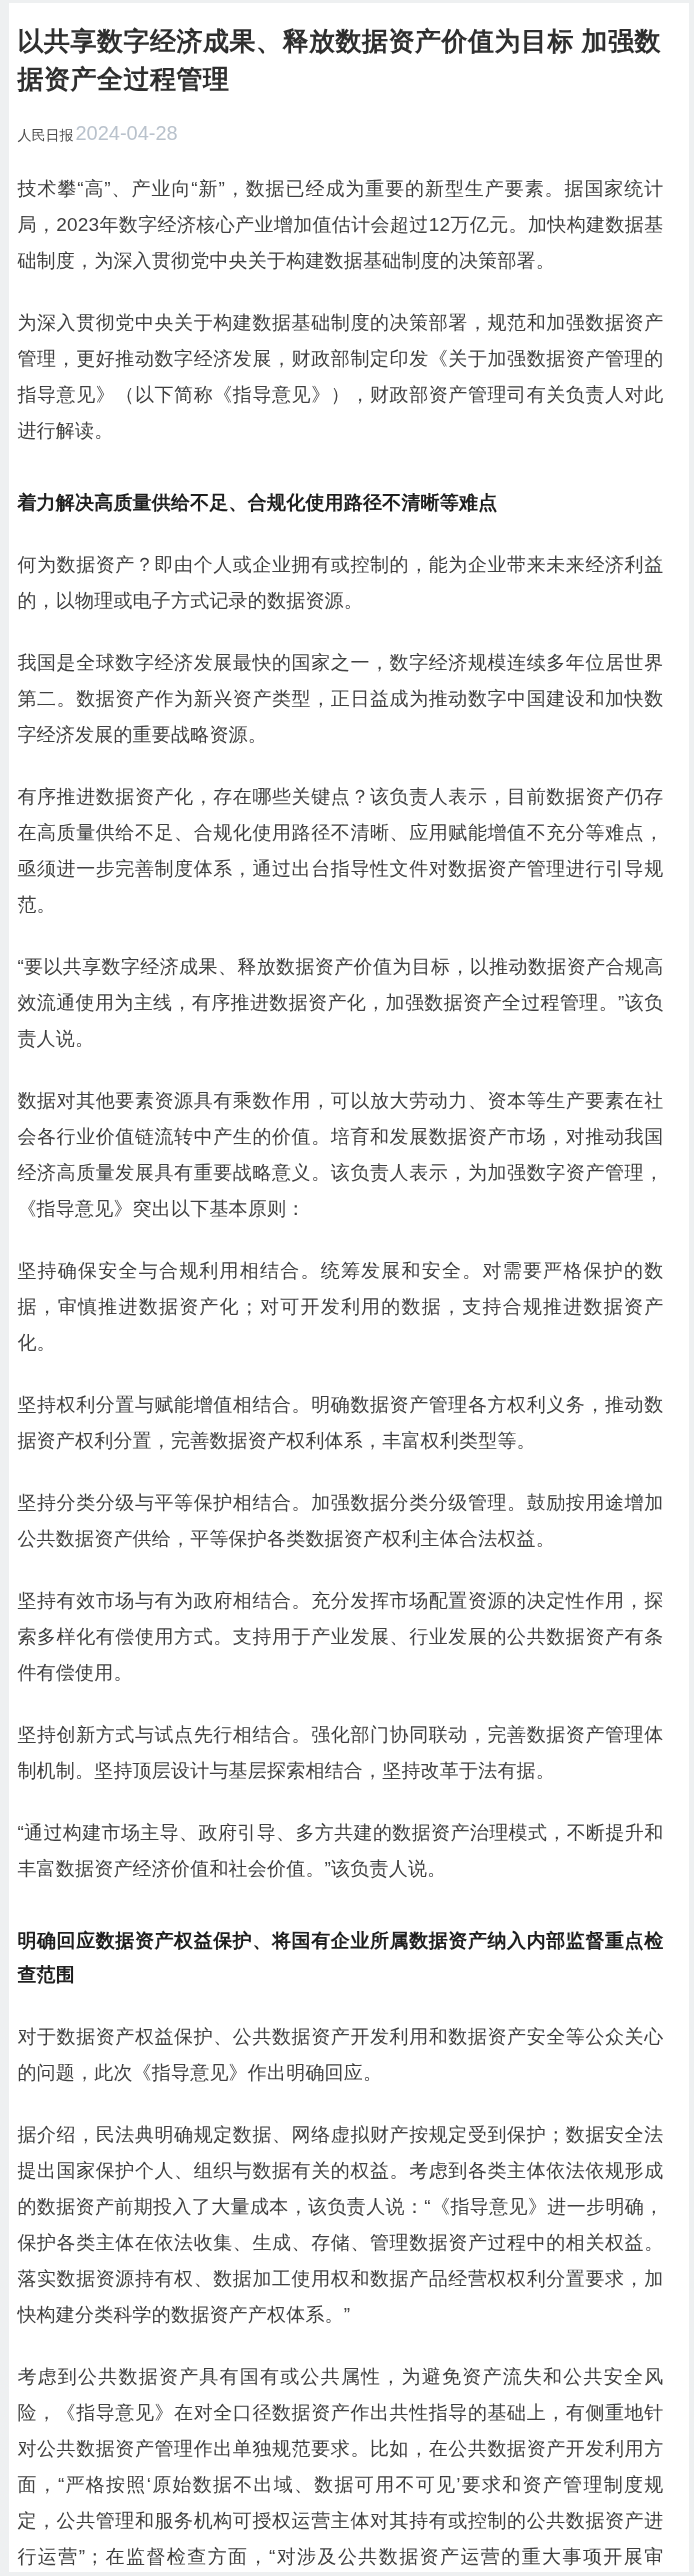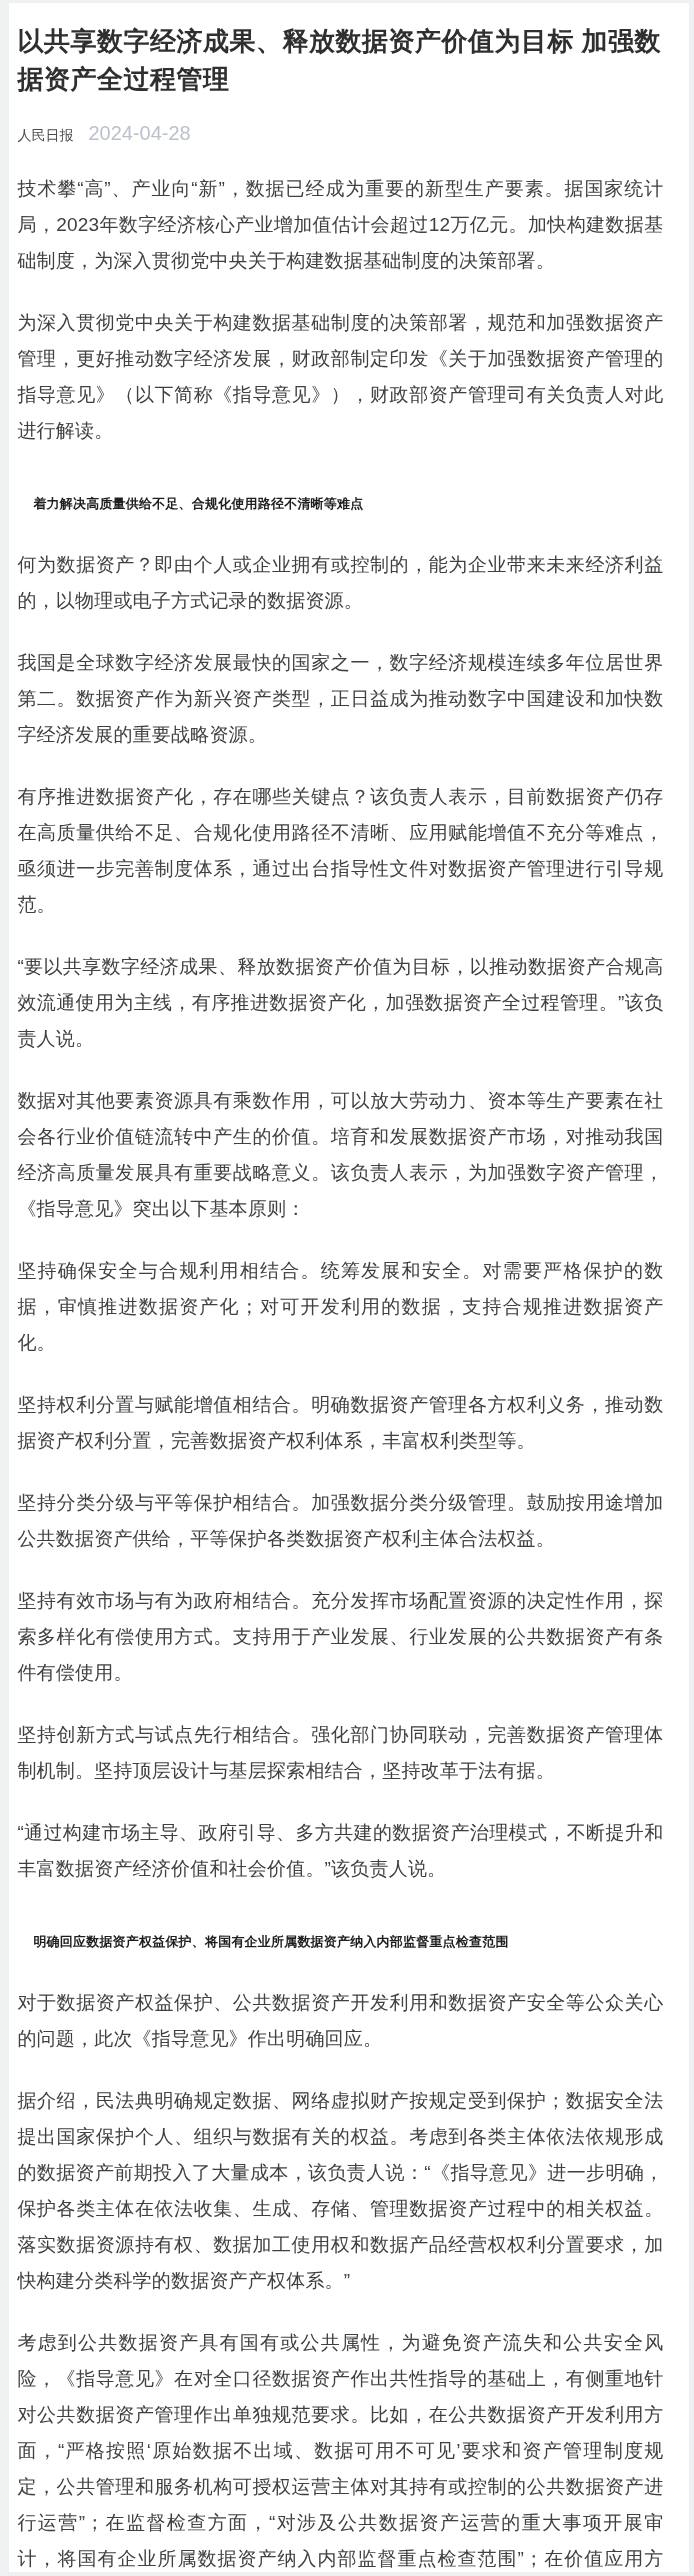--- a/index.html
+++ b/index.html
@@ -25,47 +25,48 @@
     margin: 0 0 24.4px 0;
     font-size: 26px;
     line-height: 38px;
     font-weight: 700;
     color: #2f2f2f;
     letter-spacing: 0.5px;
   }
   .meta {
     display: flex;
     align-items: baseline;
-    gap: 15px;
+    gap: 2px;
     margin: 0 0 11.3px 0;
   }
   .meta .source {
     font-size: 14px;
     color: #4c4c4c;
   }
   .meta .date {
     font-size: 20px;
     color: #b9c2cc;
   }
   .article-body p.body-p {
     margin: 26px 0;
     font-size: 19px;
     line-height: 36px;
     color: #404040;
     text-align: justify;
     letter-spacing: 0.2px;
   }
   .article-body h2.sec-heading {
-    margin: 38px 0 26px 16px;
-    font-size: 13px;
+    margin: 38px 0 26px 0;
+    font-size: 19px;
     line-height: 34px;
     font-weight: 700;
     color: #1f1f1f;
     text-align: justify;
     letter-spacing: 0.2px;
+    font-family: Liberation Mono, monospace;
   }
 </style>
 </head>
 <body>
 
 <div class="card">
   <h1 class="article-title">以共享数字经济成果、释放数据资产价值为目标 加强数据资产全过程管理</h1>
 
   <div class="meta">
     <span class="source">人民日报</span>

